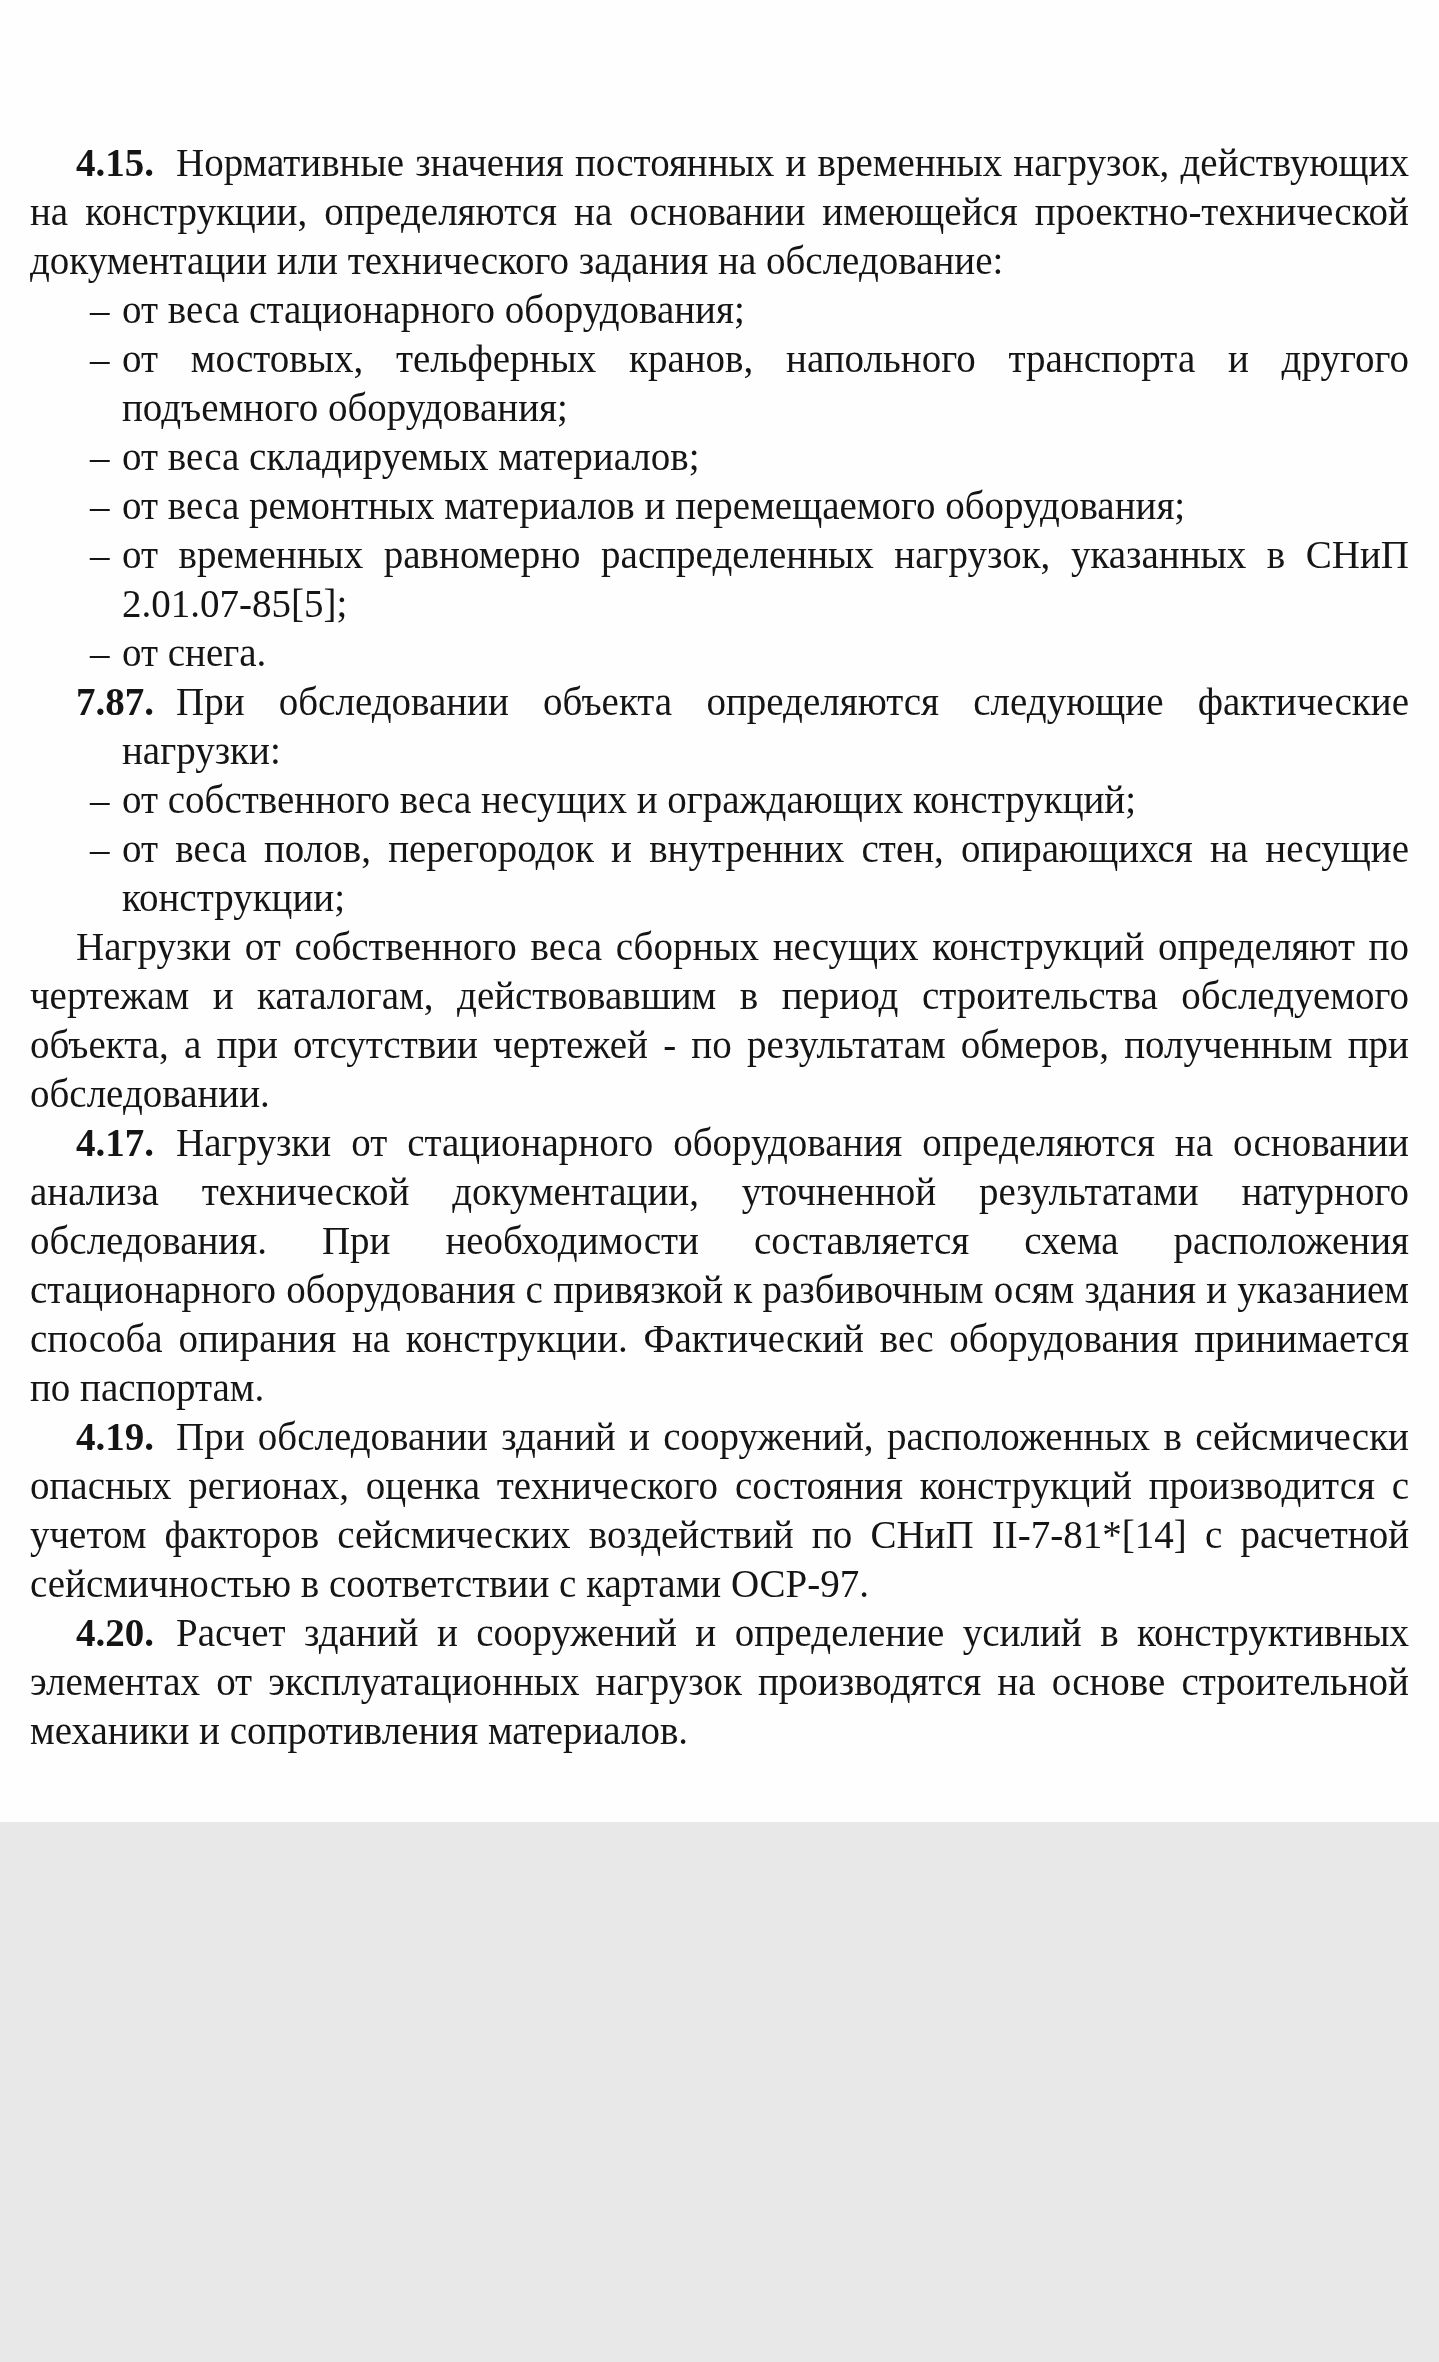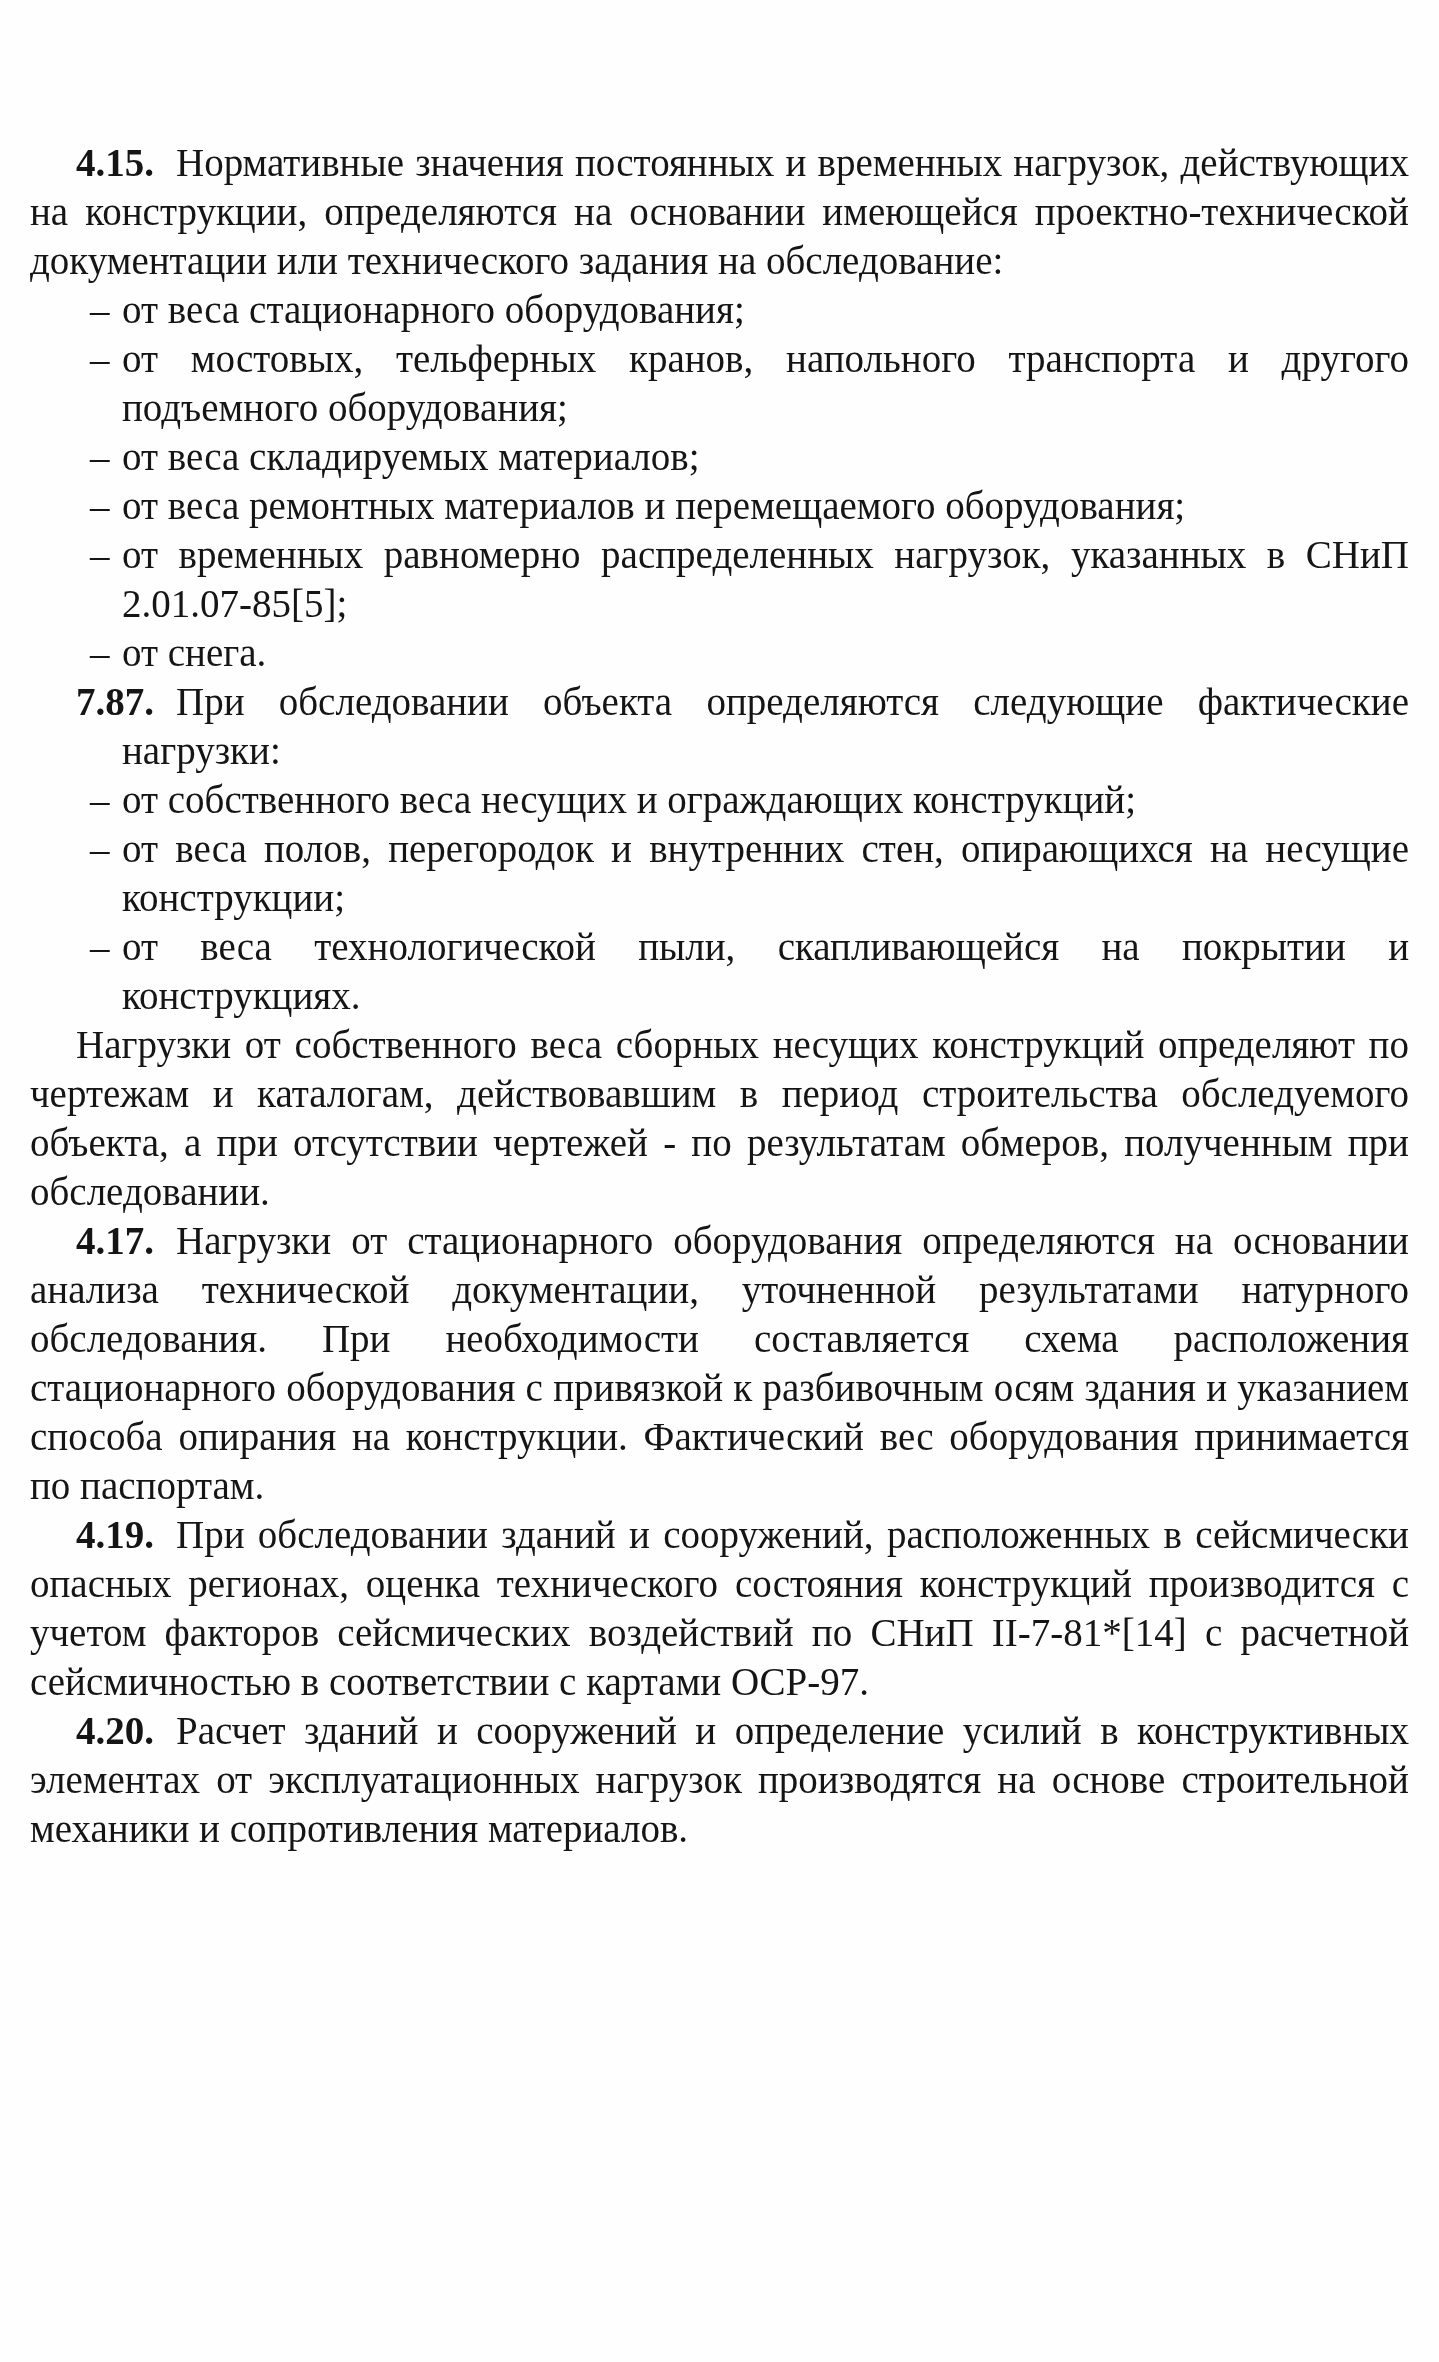--- a/index.html
+++ b/index.html
@@ -3,21 +3,21 @@
 <meta charset="utf-8">
 <style>
   html, body {
     margin: 0;
     padding: 0;
     background: #e8e8e8;
   }
   .page {
     position: relative;
     width: 1439px;
-    height: 2362px;
+    height: 1822px;
     margin: 0 auto;
     box-sizing: border-box;
     background: #fefefe;
     color: #151515;
     font-family: "Liberation Serif", "DejaVu Serif", serif;
     font-size: 39px;
     line-height: 49px;
     padding: 138px 30px 40px 30px;
     overflow: hidden;
   }
@@ -63,21 +63,20 @@
     <p class="li"><span class="dash">–</span><span>от временных равномерно распределенных нагрузок, указанных в СНиП 2.01.07-85[5];</span></p>
     <p class="li"><span class="dash">–</span><span>от снега.</span></p>
   </div>
 
 
   <p class="hang"><span class="num">7.87.</span><span>При обследовании объекта определяются следующие фактические нагрузки:</span></p>
 
   <div class="list">
     <p class="li"><span class="dash">–</span><span>от собственного веса несущих и ограждающих конструкций;</span></p>
     <p class="li"><span class="dash">–</span><span>от веса полов, перегородок и внутренних стен, опирающихся на несущие конструкции;</span></p>
-    <p class="li"><span class="dash">–</span><span>от веса технологической пыли, скапливающейся на покрытии и конструкциях.</span></p>
   </div>
 
   <p class="para">Нагрузки от собственного веса сборных несущих конструкций определяют по чертежам и каталогам, действовавшим в период строительства обследуемого объекта, а при отсутствии чертежей - по результатам обмеров, полученным при обследовании.</p>
 
   <p class="para"><span class="num">4.17.</span><span>Нагрузки от стационарного оборудования определяются на основании анализа технической документации, уточненной результатами натурного обследования. При необходимости составляется схема расположения стационарного оборудования с привязкой к разбивочным осям здания и указанием способа опирания на конструкции. Фактический вес оборудования принимается по паспортам.</span></p>
 
 
   <p class="para"><span class="num">4.19.</span><span>При обследовании зданий и сооружений, расположенных в сейсмически опасных регионах, оценка технического состояния конструкций производится с учетом факторов сейсмических воздействий по СНиП II-7-81*[14] с расчетной сейсмичностью в соответствии с картами ОСР-97.</span></p>
 
   <p class="para"><span class="num">4.20.</span><span>Расчет зданий и сооружений и определение усилий в конструктивных элементах от эксплуатационных нагрузок производятся на основе строительной механики и сопротивления материалов.</span></p>

